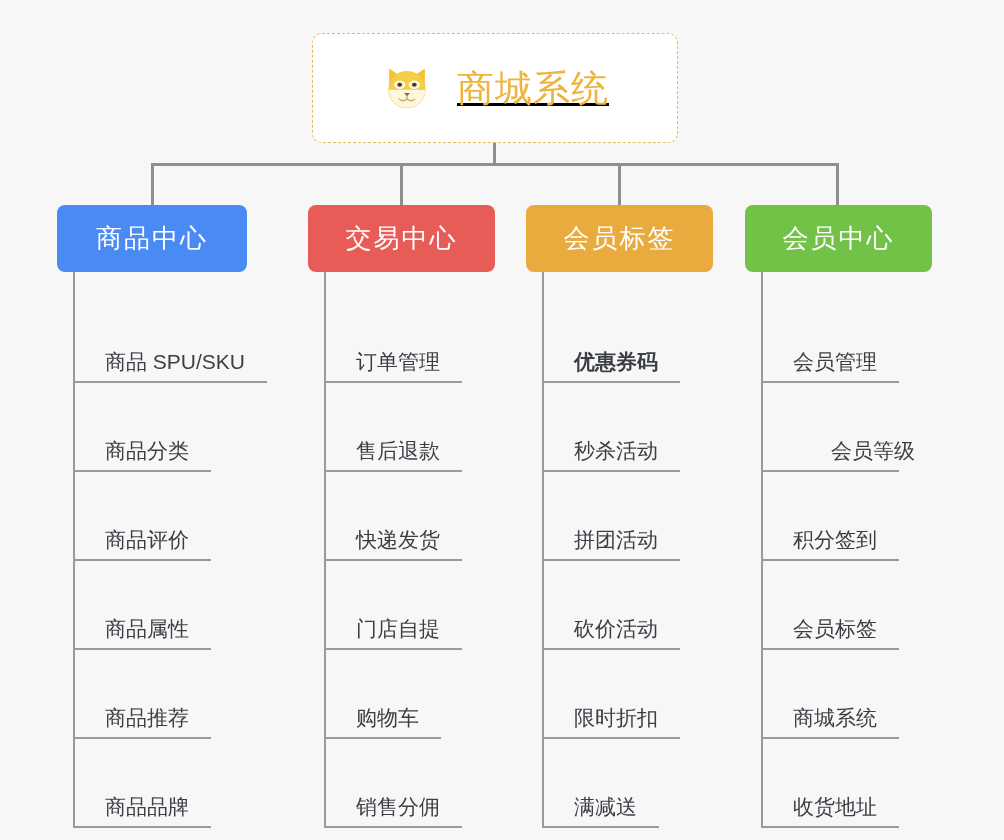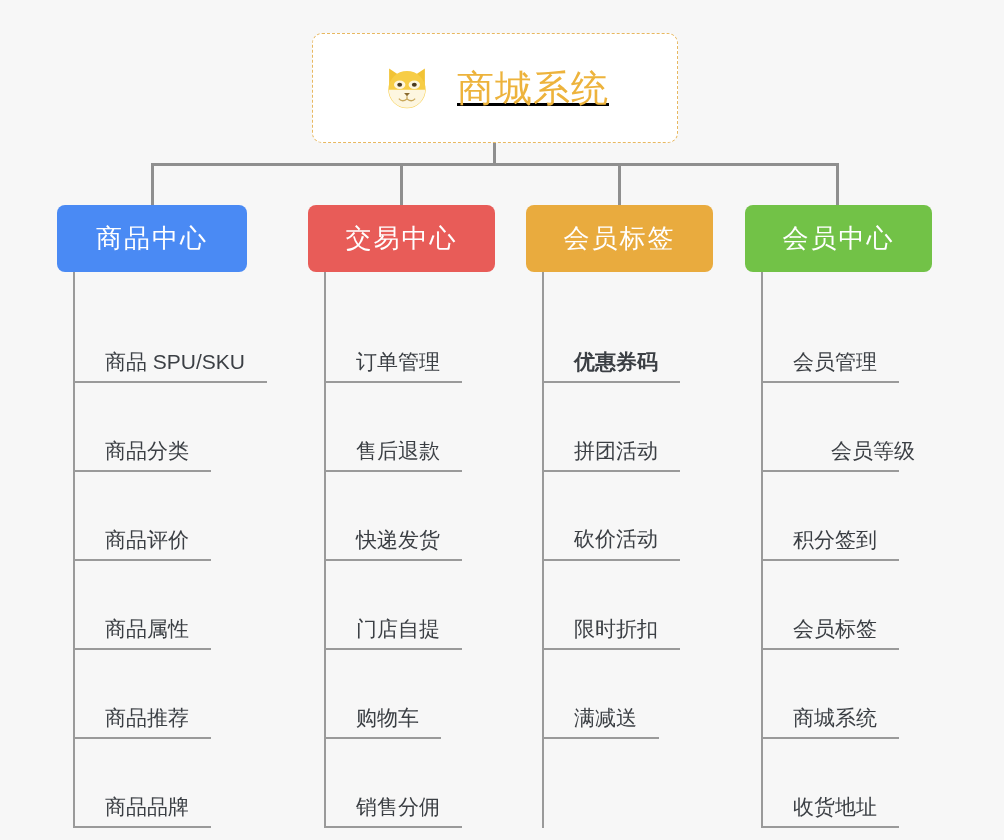--- a/index.html
+++ b/index.html
@@ -247,25 +247,29 @@
     <div class="cat-header" style="background: rgb(233, 171, 62);">
       <span>会员标签</span>
     </div>
     <div class="leaf-list">
       <div class="spine" style="height: 556px;"></div>
       <div class="leaf-item">
         <span class="leaf-label" style="border-bottom-color: transparent; font-weight: bold;">优惠券码</span>
         <span class="leaf-underline" style="width: 138px;"></span>
       </div>
       <div class="leaf-item">
+        <span class="leaf-label" style="border-bottom-color: transparent;">秒杀活动</span>
+        <span class="leaf-underline" style="width: 138px;"></span>
+      </div>
+      <div class="leaf-item">
         <span class="leaf-label" style="border-bottom-color: transparent;">拼团活动</span>
         <span class="leaf-underline" style="width: 138px;"></span>
       </div>
       <div class="leaf-item">
-        <span class="leaf-label" style="border-bottom-color: transparent; font-family: Liberation Serif, serif;">砍价活动</span>
+        <span class="leaf-label" style="border-bottom-color: transparent;">砍价活动</span>
         <span class="leaf-underline" style="width: 138px;"></span>
       </div>
       <div class="leaf-item">
         <span class="leaf-label" style="border-bottom-color: transparent; text-align: center;">限时折扣</span>
         <span class="leaf-underline" style="width: 138px;"></span>
       </div>
       <div class="leaf-item">
         <span class="leaf-label" style="border-bottom-color: transparent;">满减送</span>
         <span class="leaf-underline" style="width: 117px;"></span>
       </div>

